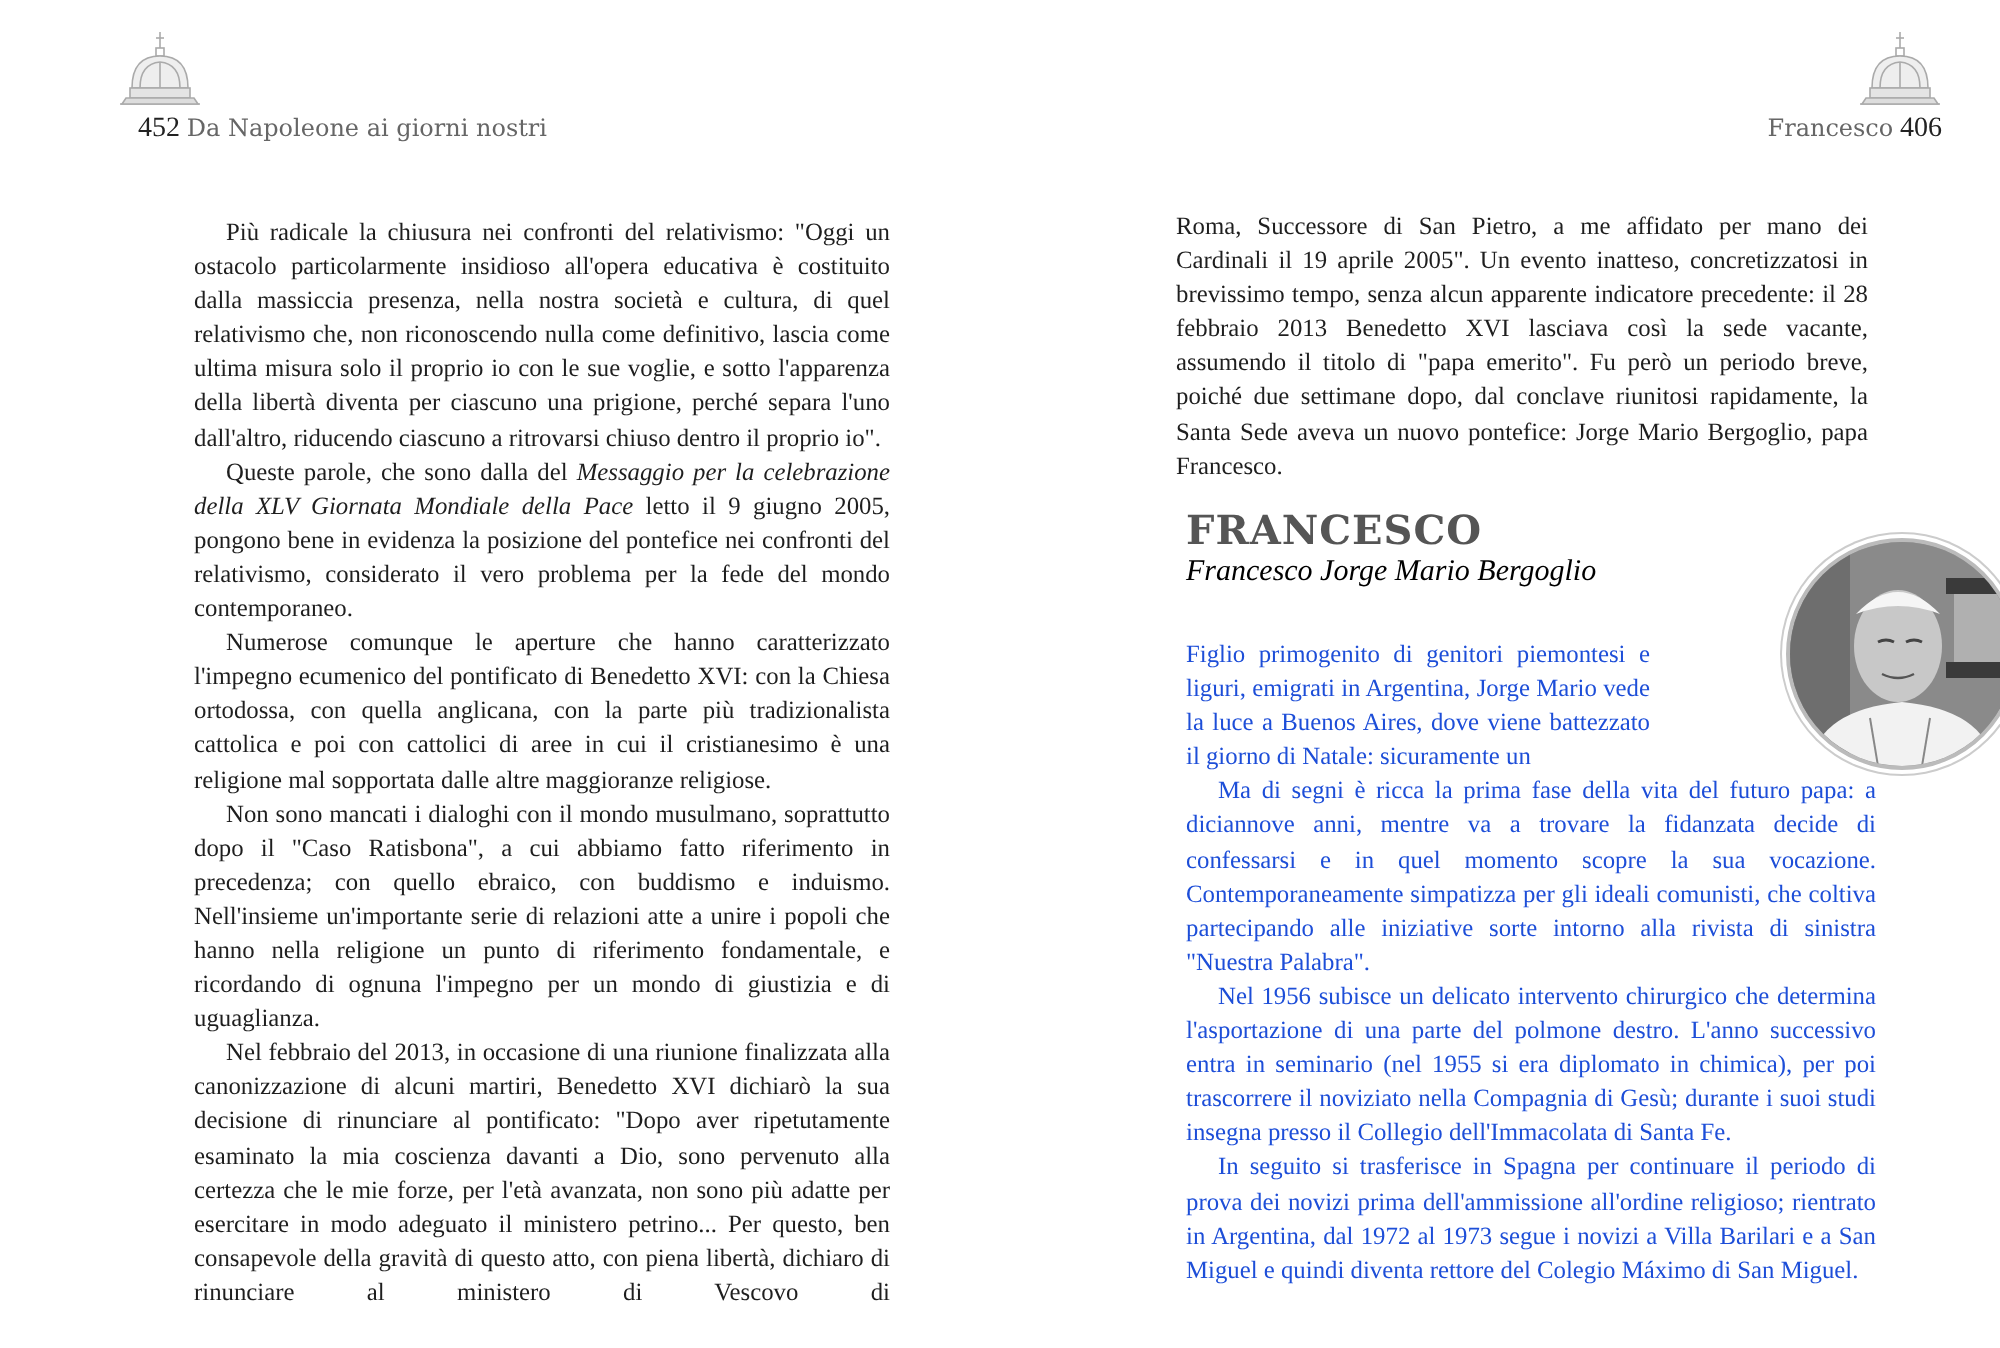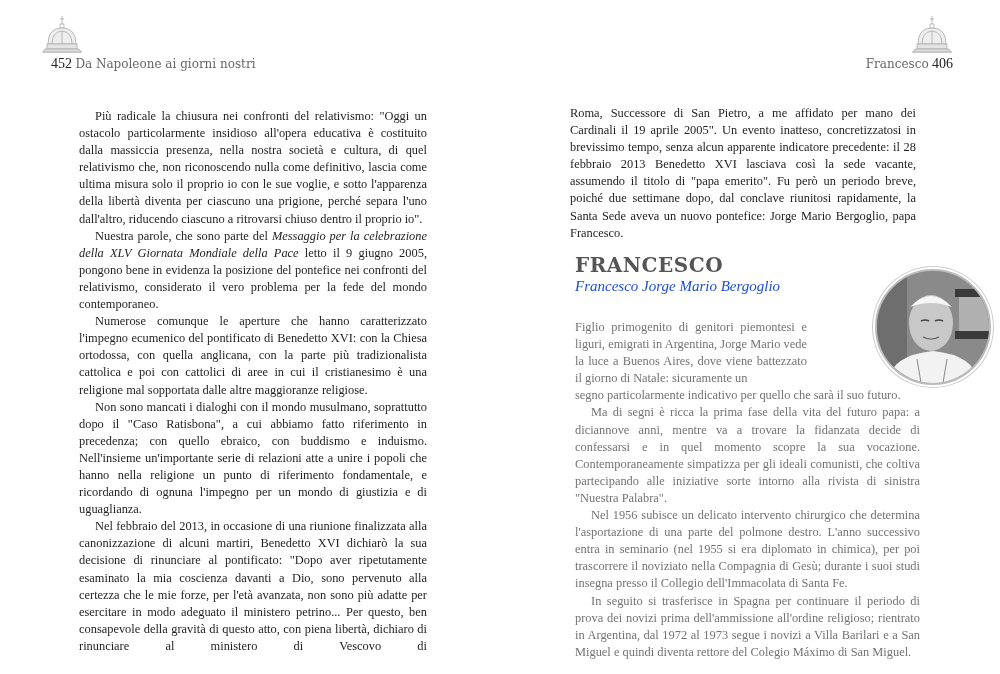--- a/index.html
+++ b/index.html
@@ -1,41 +1,41 @@
 <!DOCTYPE html>
 <html><head>
 <meta charset="utf-8">
 <style>
   html, body { margin: 0; padding: 0; background: #ffffff; }
   body { width: 1000px; height: 674px; position: relative; overflow: hidden;
          font-family: "Liberation Serif", "DejaVu Serif", serif; color: #222; }
-  .page { position: absolute; top: 0; height: 526px; width: 500px; }
+  .page { position: absolute; top: 0; height: 526px; width: 500px; margin-left: 18px; }
   .page.left { left: 0; }
   .page.right { left: 500px; }
   .header { position: absolute; top: 56px; font-size: 13.5px; color: #333; white-space: nowrap; }
   .header .num { font-size: 14px; color: #222; }
   .header .title { color: #666; font-family: "DejaVu Serif", serif; font-size: 12px; }
   .left .header { left: 51px; }
   .right .header { right: 47px; }
   .dome { position: absolute; top: 14px; width: 44px; height: 42px; }
   .left .dome { left: 40px; }
   .right .dome { right: 46px; }
   .body-text { position: absolute; font-size: 12.4px; line-height: 17.1px; text-align: justify; color: #1e1e1e; }
   .left .body-text { left: 79px; top: 108px; width: 348px; }
   .right .body-text { left: 570px; top: 105px; width: 346px; }
   .body-text p { margin: 0; text-indent: 16px; }
   .body-text p.noindent { text-indent: 0; }
   .body-text p.last-justify { text-align-last: justify; }
   .right .body-text { left: 70px; }
   .bio { position: absolute; left: 75px; top: 253px; width: 345px; }
   .bio-name { font-family: "DejaVu Serif", serif; font-weight: bold; font-size: 20px; letter-spacing: 0.5px; color: #555; margin: 0; line-height: 24px; }
-  .bio-full { font-style: italic; font-size: 15px; color: #1d4ed8; line-height: 18px; margin: 0; }
+  .bio-full { font-style: italic; font-size: 15px; color: #000000; line-height: 18px; margin: 0; }
   .portrait { position: absolute; left: 300px; top: 16px; width: 112px; height: 112px; border-radius: 50%;
               border: 2px solid #bbb; box-shadow: 0 0 0 2px #fff, 0 0 0 3px #ccc; overflow: hidden; background: #9a9a9a; }
-  .bio-text { position: absolute; left: 0; top: 66px; width: 345px; font-size: 12.4px; line-height: 17.1px; text-align: justify; color: #737373; }
+  .bio-text { position: absolute; left: 0; top: 66px; width: 345px; font-size: 12.4px; line-height: 17.1px; text-align: justify; color: #1d4ed8; }
   .bio-text p { margin: 0; text-indent: 16px; }
   .bio-text p.noindent { text-indent: 0; }
   .narrow { width: 232px; display: block; text-align: justify; }
   em { font-style: italic; }
 </style>
 </head>
 <body>
 
 <div class="page left">
   <svg class="dome" viewBox="0 0 44 42">
@@ -51,21 +51,21 @@
       <line x1="2" y1="38" x2="42" y2="38"></line>
       <path d="M5 35 L39 35 L41 38 L3 38 Z" fill="#ddd"></path>
     </g>
   </svg>
   <div class="header">
     <span class="num">452</span>
     <span class="title">Da Napoleone ai giorni nostri</span>
   </div>
   <div class="body-text">
     <p>Più radicale la chiusura nei confronti del relativismo: "Oggi un ostacolo particolarmente insidioso all'opera educativa è costituito dalla massiccia presenza, nella nostra società e cultura, di quel relativismo che, non riconoscendo nulla come definitivo, lascia come ultima misura solo il proprio io con le sue voglie, e sotto l'apparenza della libertà diventa per ciascuno una prigione, perché separa l'uno dall'altro, riducendo ciascuno a ritrovarsi chiuso dentro il proprio io".</p>
-    <p><span>Nuestra parole, che sono parte del </span><em>Messaggio per la celebrazione della XLV Giornata Mondiale della Pace</em><span> letto il 9 giugno 2005, pongono bene in evidenza la posizione del pontefice nei confronti del relativismo, considerato il vero problema per la fede del mondo contemporaneo.</span></p>
+    <p><span>Queste parole, che sono dalla del </span><em>Messaggio per la celebrazione della XLV Giornata Mondiale della Pace</em><span> letto il 9 giugno 2005, pongono bene in evidenza la posizione del pontefice nei confronti del relativismo, considerato il vero problema per la fede del mondo contemporaneo.</span></p>
     <p>Numerose comunque le aperture che hanno caratterizzato l'impegno ecumenico del pontificato di Benedetto XVI: con la Chiesa ortodossa, con quella anglicana, con la parte più tradizionalista cattolica e poi con cattolici di aree in cui il cristianesimo è una religione mal sopportata dalle altre maggioranze religiose.</p>
     <p>Non sono mancati i dialoghi con il mondo musulmano, soprattutto dopo il "Caso Ratisbona", a cui abbiamo fatto riferimento in precedenza; con quello ebraico, con buddismo e induismo. Nell'insieme un'importante serie di relazioni atte a unire i popoli che hanno nella religione un punto di riferimento fondamentale, e ricordando di ognuna l'impegno per un mondo di giustizia e di uguaglianza.</p>
     <p class="last-justify">Nel febbraio del 2013, in occasione di una riunione finalizzata alla canonizzazione di alcuni martiri, Benedetto XVI dichiarò la sua decisione di rinunciare al pontificato: "Dopo aver ripetutamente esaminato la mia coscienza davanti a Dio, sono pervenuto alla certezza che le mie forze, per l'età avanzata, non sono più adatte per esercitare in modo adeguato il ministero petrino... Per questo, ben consapevole della gravità di questo atto, con piena libertà, dichiaro di rinunciare al ministero di Vescovo di</p>
   </div>
 </div>
 
 <div class="page right">
   <svg class="dome" viewBox="0 0 44 42">
     <g fill="none" stroke="#aaa" stroke-width="0.8">
       <line x1="22" y1="2" x2="22" y2="10"></line>
@@ -104,20 +104,19 @@
         <path d="M44 50 Q48 48 52 50" stroke="#444" stroke-width="1.5" fill="none"></path>
         <path d="M58 50 Q62 48 66 50" stroke="#444" stroke-width="1.5" fill="none"></path>
         <path d="M46 66 Q54 70 62 66" stroke="#555" stroke-width="1.2" fill="none"></path>
         <line x1="40" y1="88" x2="44" y2="112" stroke="#888" stroke-width="1"></line>
         <line x1="70" y1="88" x2="66" y2="112" stroke="#888" stroke-width="1"></line>
       </svg>
     </div>
     <div class="bio-text">
       <p class="noindent">
         <span class="narrow">Figlio primogenito di genitori piemontesi e liguri, emigrati in Argentina, Jorge Mario vede la luce a Buenos Aires, dove viene battezzato il giorno di Natale: sicuramente un</span>
-        <span>segno particolarmente indicativo per quello che sarà il suo futuro.</span>
       </p>
       <p>Ma di segni è ricca la prima fase della vita del futuro papa: a diciannove anni, mentre va a trovare la fidanzata decide di confessarsi e in quel momento scopre la sua vocazione. Contemporaneamente simpatizza per gli ideali comunisti, che coltiva partecipando alle iniziative sorte intorno alla rivista di sinistra "Nuestra Palabra".</p>
       <p>Nel 1956 subisce un delicato intervento chirurgico che determina l'asportazione di una parte del polmone destro. L'anno successivo entra in seminario (nel 1955 si era diplomato in chimica), per poi trascorrere il noviziato nella Compagnia di Gesù; durante i suoi studi insegna presso il Collegio dell'Immacolata di Santa Fe.</p>
       <p>In seguito si trasferisce in Spagna per continuare il periodo di prova dei novizi prima dell'ammissione all'ordine religioso; rientrato in Argentina, dal 1972 al 1973 segue i novizi a Villa Barilari e a San Miguel e quindi diventa rettore del Colegio Máximo di San Miguel.</p>
     </div>
   </div>
 </div>
 
 </body></html>

